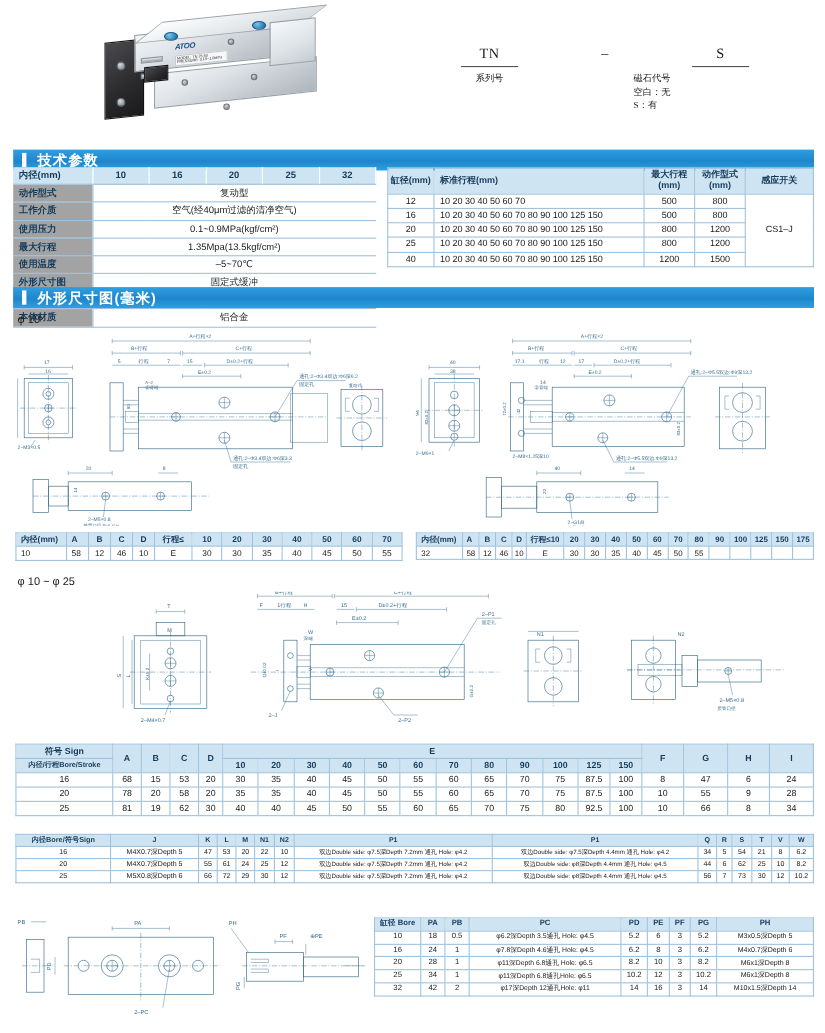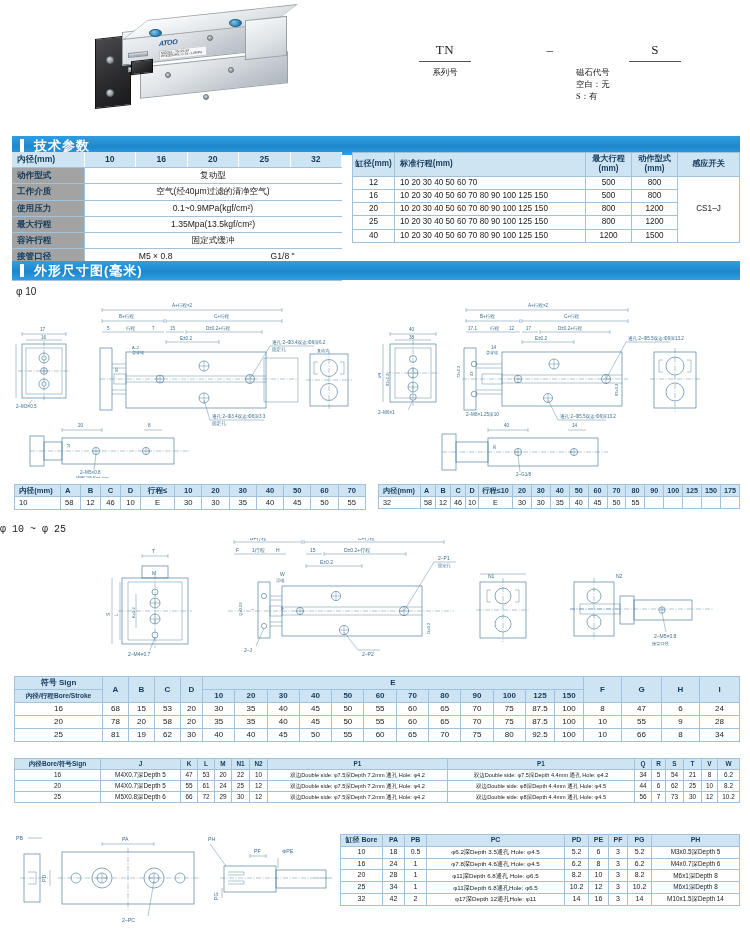--- a/index.html
+++ b/index.html
@@ -278,21 +278,25 @@
       </tr>
       <tr>
         <td class="lbl">使用压力</td>
         <td class="val" colspan="5">0.1~0.9MPa(kgf/cm²)</td>
       </tr>
       <tr>
         <td class="lbl">最大行程</td>
         <td class="val" colspan="5">1.35Mpa(13.5kgf/cm²)</td>
       </tr>
       <tr>
-        <td class="lbl">容许行程</td>
+        <td class="lbl">使用温度</td>
+        <td class="val" colspan="5">–5~70℃</td>
+      </tr>
+      <tr>
+        <td class="lbl">外形尺寸图</td>
         <td class="val" colspan="5">固定式缓冲</td>
       </tr>
       <tr>
         <td class="lbl">接管口径</td>
         <td class="val-split" colspan="5">
           <div class="splitwrap">
             <span>M5 × 0.8</span>
             <span>G1/8 "</span>
           </div>
         </td>
@@ -725,21 +729,21 @@
           <td></td>
           <td></td>
           <td></td>
           <td></td>
           <td></td>
         </tr>
       </tbody>
     </table>
   </div>
 
-  <div class="phi-label" style="left:0; top:524px;font-family:Liberation Mono, monospace;">φ 10 ~ φ 25</div>
+  <div class="phi-label" style="left:16px; top:524px;">φ 10 ~ φ 25</div>
 
   <div class="dw" style="left:14px; top:538px;">
     <svg width="726" height="132" viewBox="0 0 726 132" style="stroke:#3a6e8f; fill:none; stroke-width:0.6;">
       <style>
         .t3 { font-family:"Liberation Sans", sans-serif; font-size:5px; fill:#3a6e8f; stroke:none;}
         .t3s { font-family:"Liberation Sans", sans-serif; font-size:4.2px; fill:#3a6e8f; stroke:none;}
         .c3 { stroke-dasharray:5,1.5,1,1.5; stroke-width:0.4; }
         .d3 { stroke-width:0.4; }
         .h3 { stroke-width:0.4; }
       </style>

